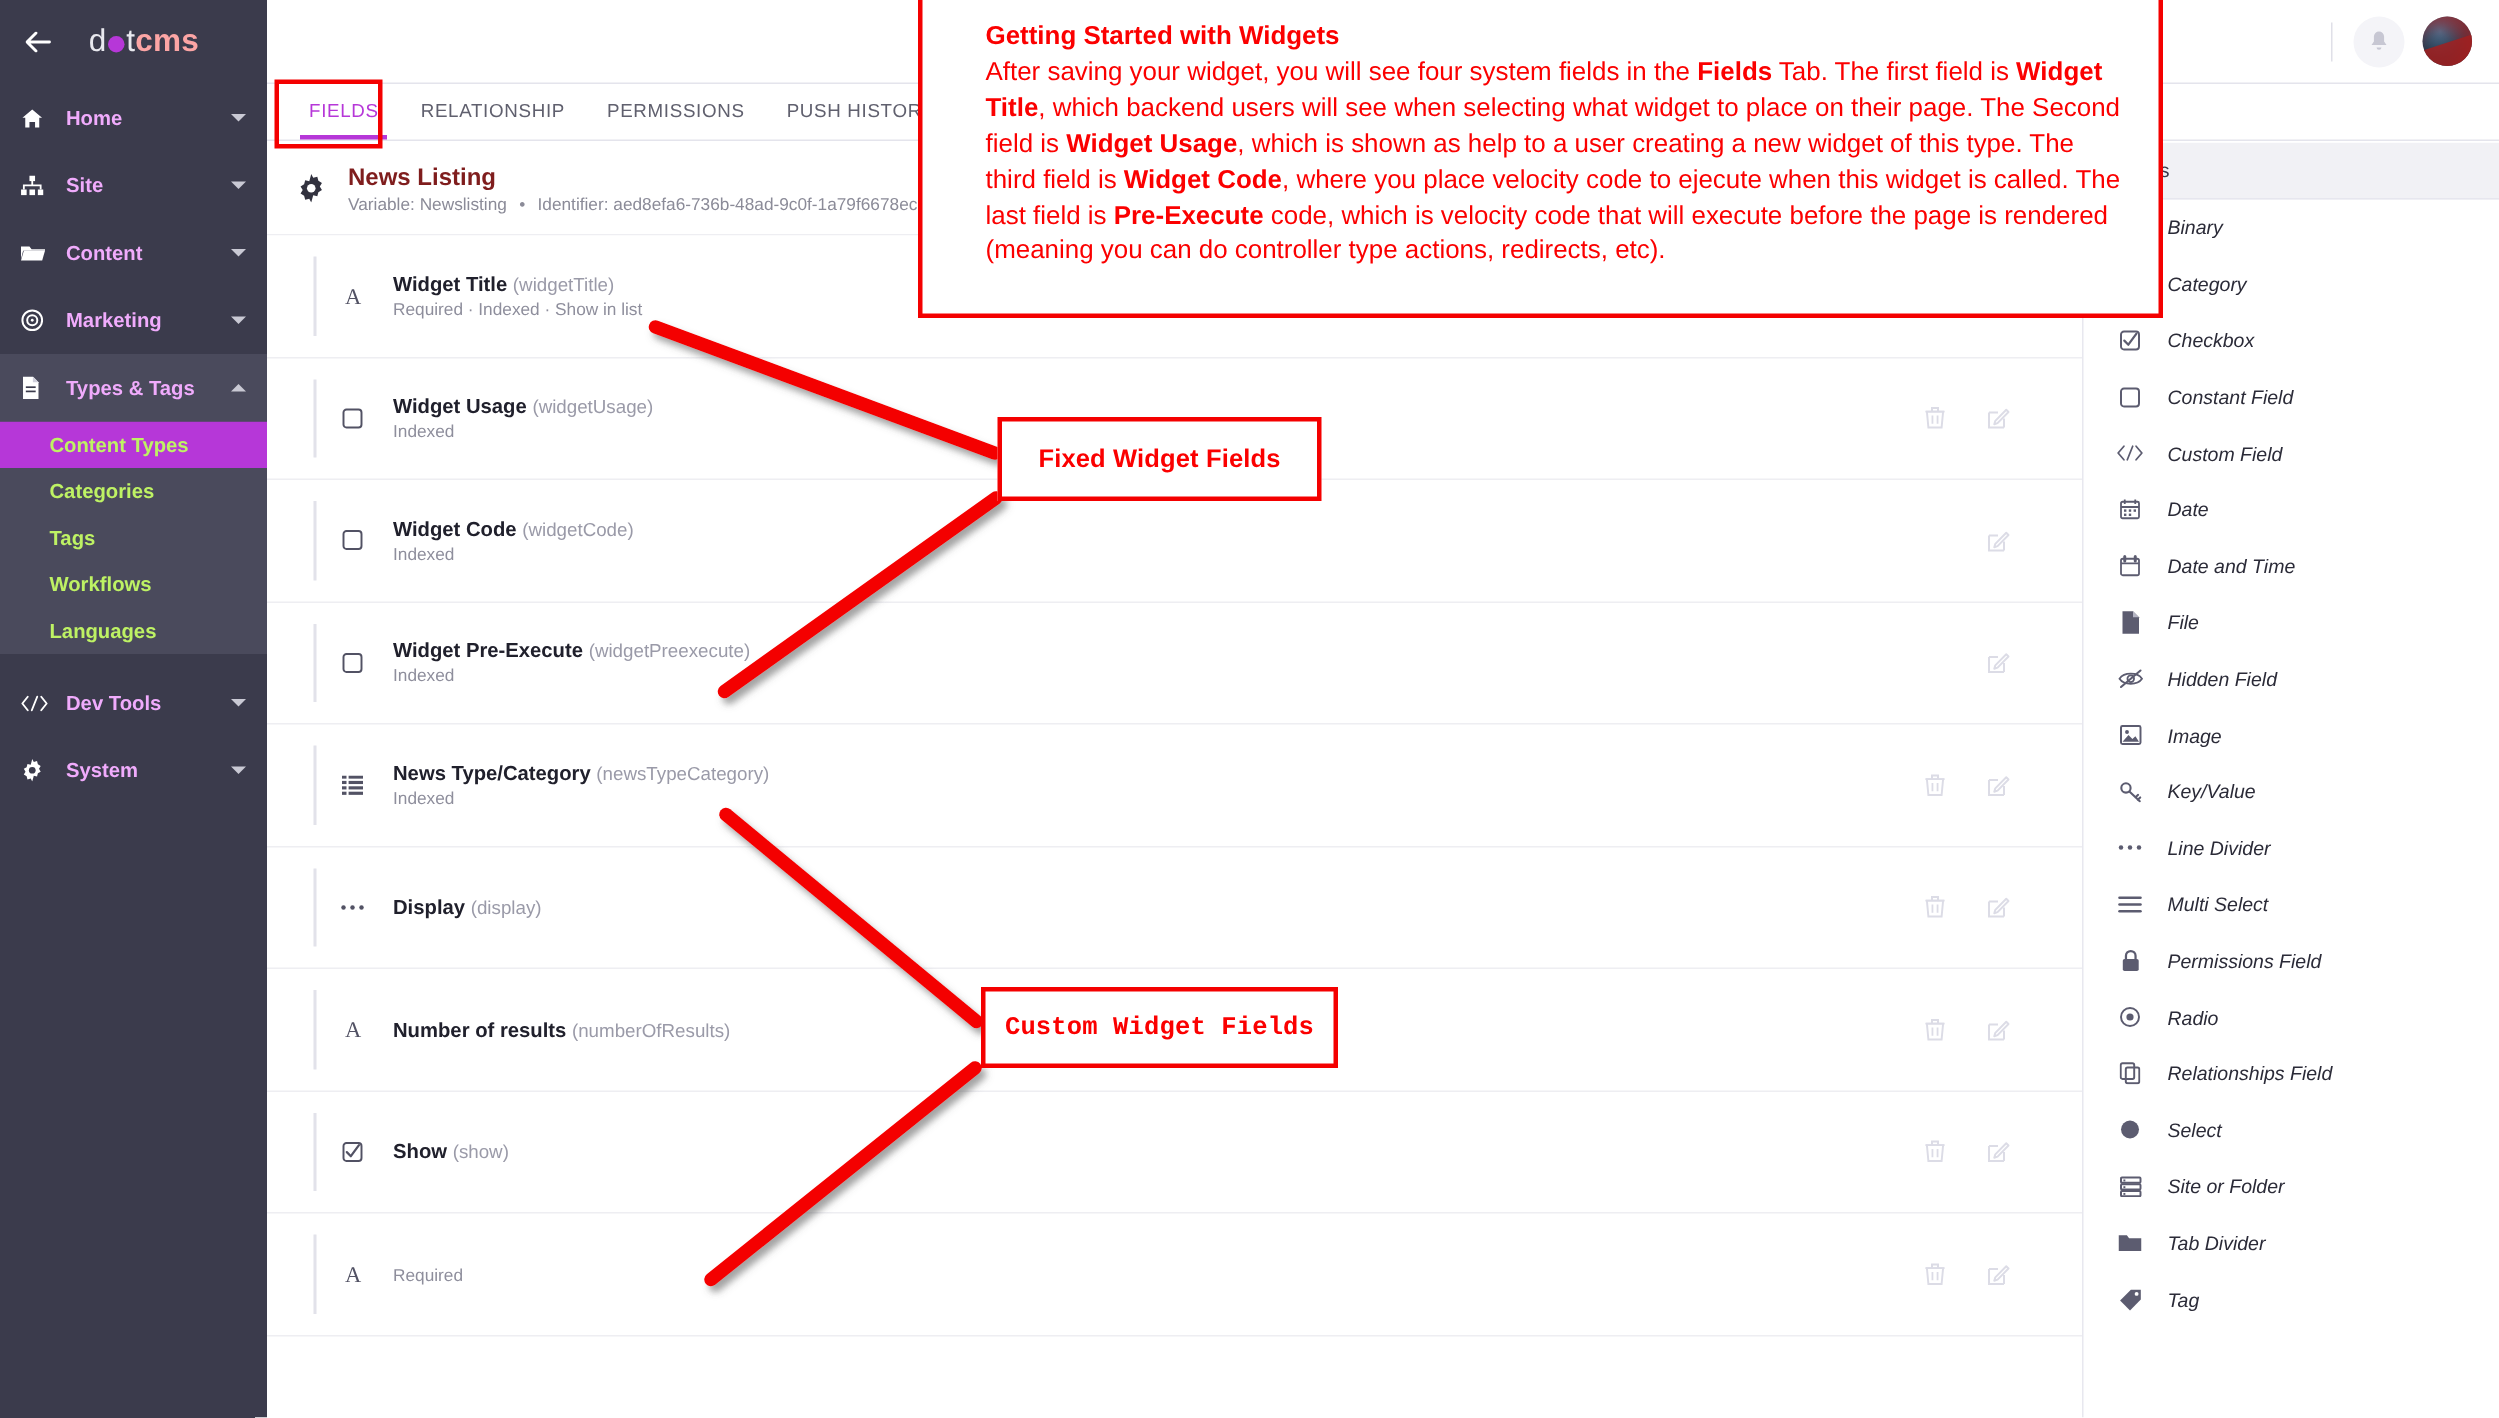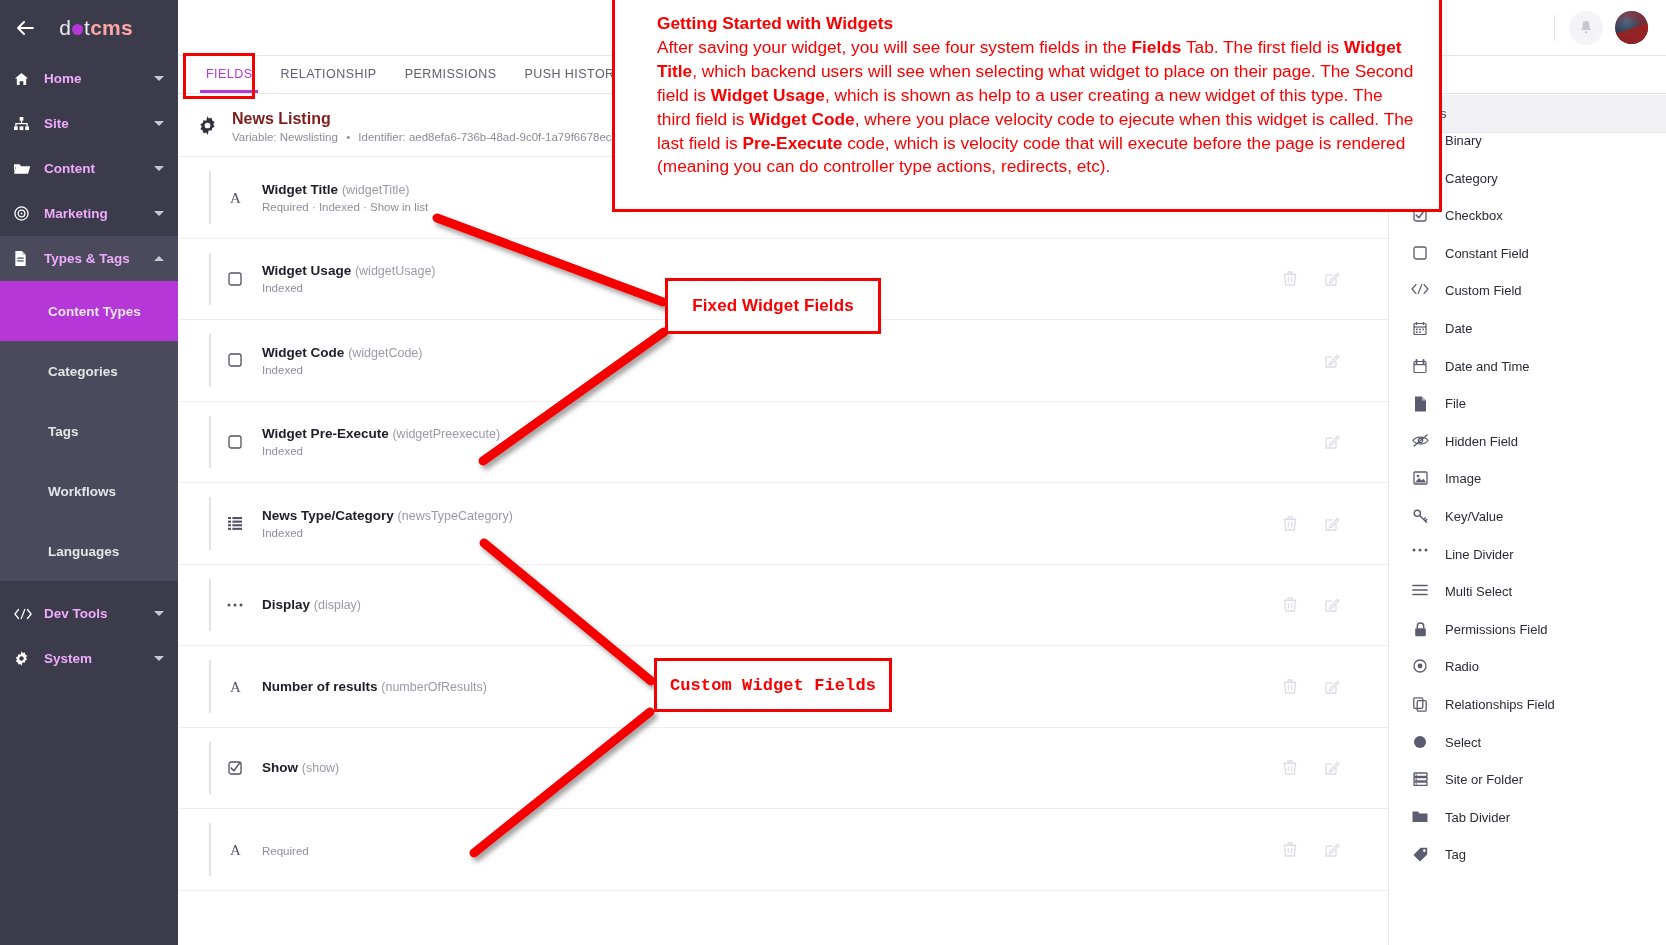--- a/index.html
+++ b/index.html
@@ -54,22 +54,22 @@
     border-left: 5px solid transparent; border-right: 5px solid transparent;
     border-top: 5px solid #c9c9d4;
   }
   .nav-item .caret.up {
     border-top: none; border-bottom: 5px solid #c9c9d4;
   }
   .nav-item.active-parent { background: #4a4a5c; }
 
   .sub-list { background: #4a4a5c; }
   .sub-item {
-    height: 60px; display: flex; align-items: center; padding-left: 48px;
-    font-size: 13.5px; font-weight: 700; color: #e5e5e5; cursor: pointer;
+    height: 31px; display: flex; align-items: center; padding-left: 33px;
+    font-size: 13.5px; font-weight: 700; color: #bef264; cursor: pointer;
   }
   .sub-item.selected { background: #b637d8; }
 
   
   #topbar {
     position: absolute; left: 178px; top: 0; width: 1488px; height: 56px;
     background: #ffffff; border-bottom: 1px solid #e4e4ec;
     display: flex; align-items: center; justify-content: flex-end;
     padding-right: 18px;
   }
@@ -162,22 +162,22 @@
   #rightpanel {
     position: absolute; left: 1388px; top: 95px; width: 278px; height: 850px;
     background: #ffffff; border-left: 1px solid #e8e8ef; overflow: hidden;
   }
   #rp-header {
     height: 38px; background: #f1f1f5; display: flex; align-items: center;
     padding-left: 22px; font-size: 13px; font-weight: 400; color: #3b3b4c;
     border-bottom: 1px solid #e6e6ee;
   }
   .rp-item {
-    height: 37.6px; display: flex; align-items: flex-start; padding-left: 18px;
-    cursor: pointer; font-size: 13px; color: #2b2b38;
+    height: 37.6px; display: flex; align-items: center; padding-left: 18px;
+    cursor: pointer; font-size: 13px; color: #2b2b38; font-style: italic;
   }
   .rp-item .rp-ic {
     width: 26px; min-width: 26px; display: flex; align-items: center;
     justify-content: center; color: #5c5c70; margin-right: 12px;
   }
 
   
   .anno-box {
     position: absolute; border: 3px solid #f40000; background: #ffffff;
     color: #fb0000; z-index: 25;

